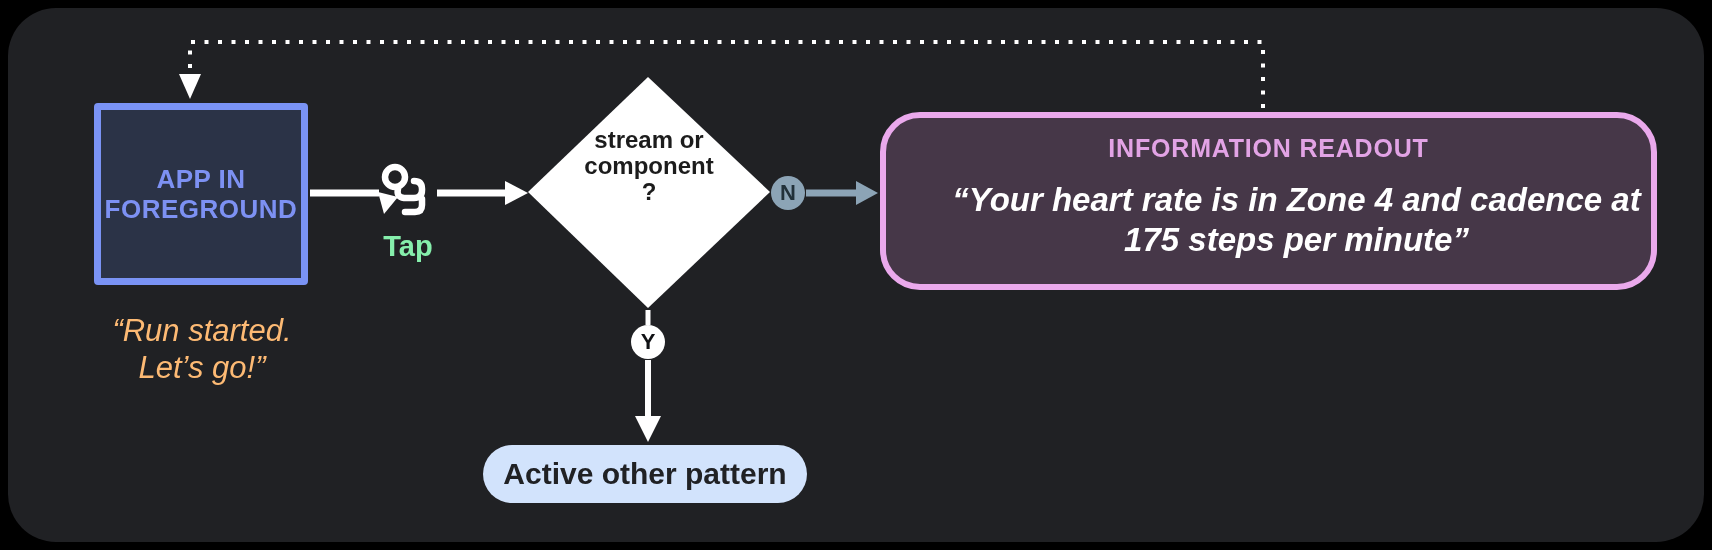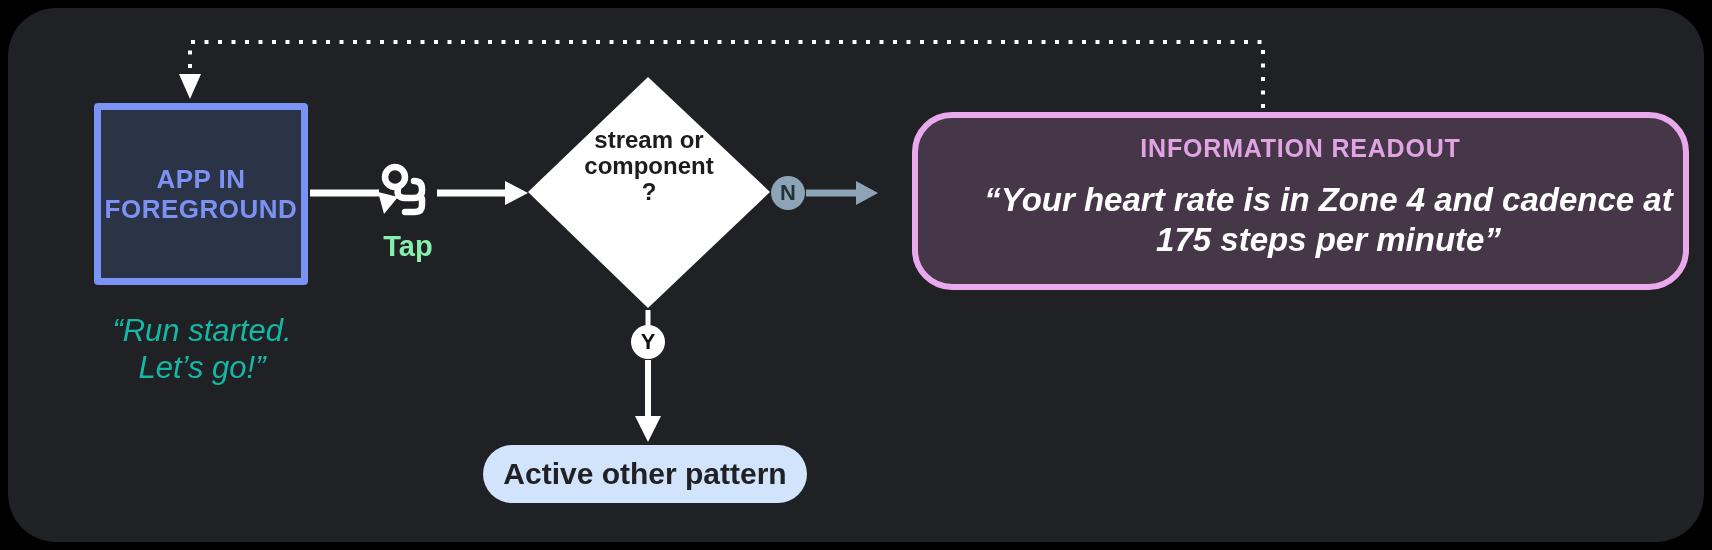--- a/index.html
+++ b/index.html
@@ -12,40 +12,40 @@
   .abs{position:absolute;box-sizing:border-box;}
 
   
   .app-node{left:94px;top:103px;width:214px;height:182px;background:#2b3347;
             border:7px solid #7a93f5;border-radius:4px;display:flex;flex-direction:column;
             align-items:center;justify-content:center;}
   .app-node span{color:#7d91f3;font-size:26px;font-weight:bold;line-height:30px;
                  letter-spacing:.5px;text-align:center;}
 
   
-  .app-quote{left:60px;top:312px;width:284px;text-align:center;color:#14b8a6;
+  .app-quote{left:60px;top:312px;width:284px;text-align:center;color:#fdba74;
              font-style:italic;font-size:31px;line-height:37px;}
 
   
   .tap-label{left:368px;top:230px;width:80px;text-align:center;color:#86efac;
              font-size:29px;font-weight:600;}
 
   
   .decision-text{left:558px;top:127px;width:182px;text-align:center;color:#1c1c1c;
                  font-size:24px;line-height:26px;font-weight:bold;}
 
   
   .badge{width:34px;height:34px;border-radius:50%;display:flex;align-items:center;
          justify-content:center;font-size:22px;font-weight:800;}
   .n-badge{left:771px;top:176px;background:#8ca4b6;color:#22313a;}
   .y-badge{left:631px;top:325px;background:#ffffff;color:#101114;}
 
   
   .readout{left:880px;top:112px;width:777px;height:178px;background:#463748;
-           border:6px solid #eaa9ec;border-radius:40px;margin-left:32px;}
+           border:6px solid #eaa9ec;border-radius:40px;}
   .readout-title{position:absolute;left:0;top:16px;width:100%;text-align:center;
                  color:#e2a3e5;font-size:25px;font-weight:bold;letter-spacing:.8px;}
   .readout-quote{position:absolute;left:0;top:62px;width:100%;text-align:center;
                  color:#ffffff;font-size:33px;line-height:40px;font-weight:bold;
                  font-style:italic;padding-left:28px;}
 
   
   .pill{left:483px;top:445px;width:324px;height:58px;background:#d2e3fc;
         border-radius:29px;display:flex;align-items:center;justify-content:center;
         color:#202124;font-size:30px;font-weight:bold;}

